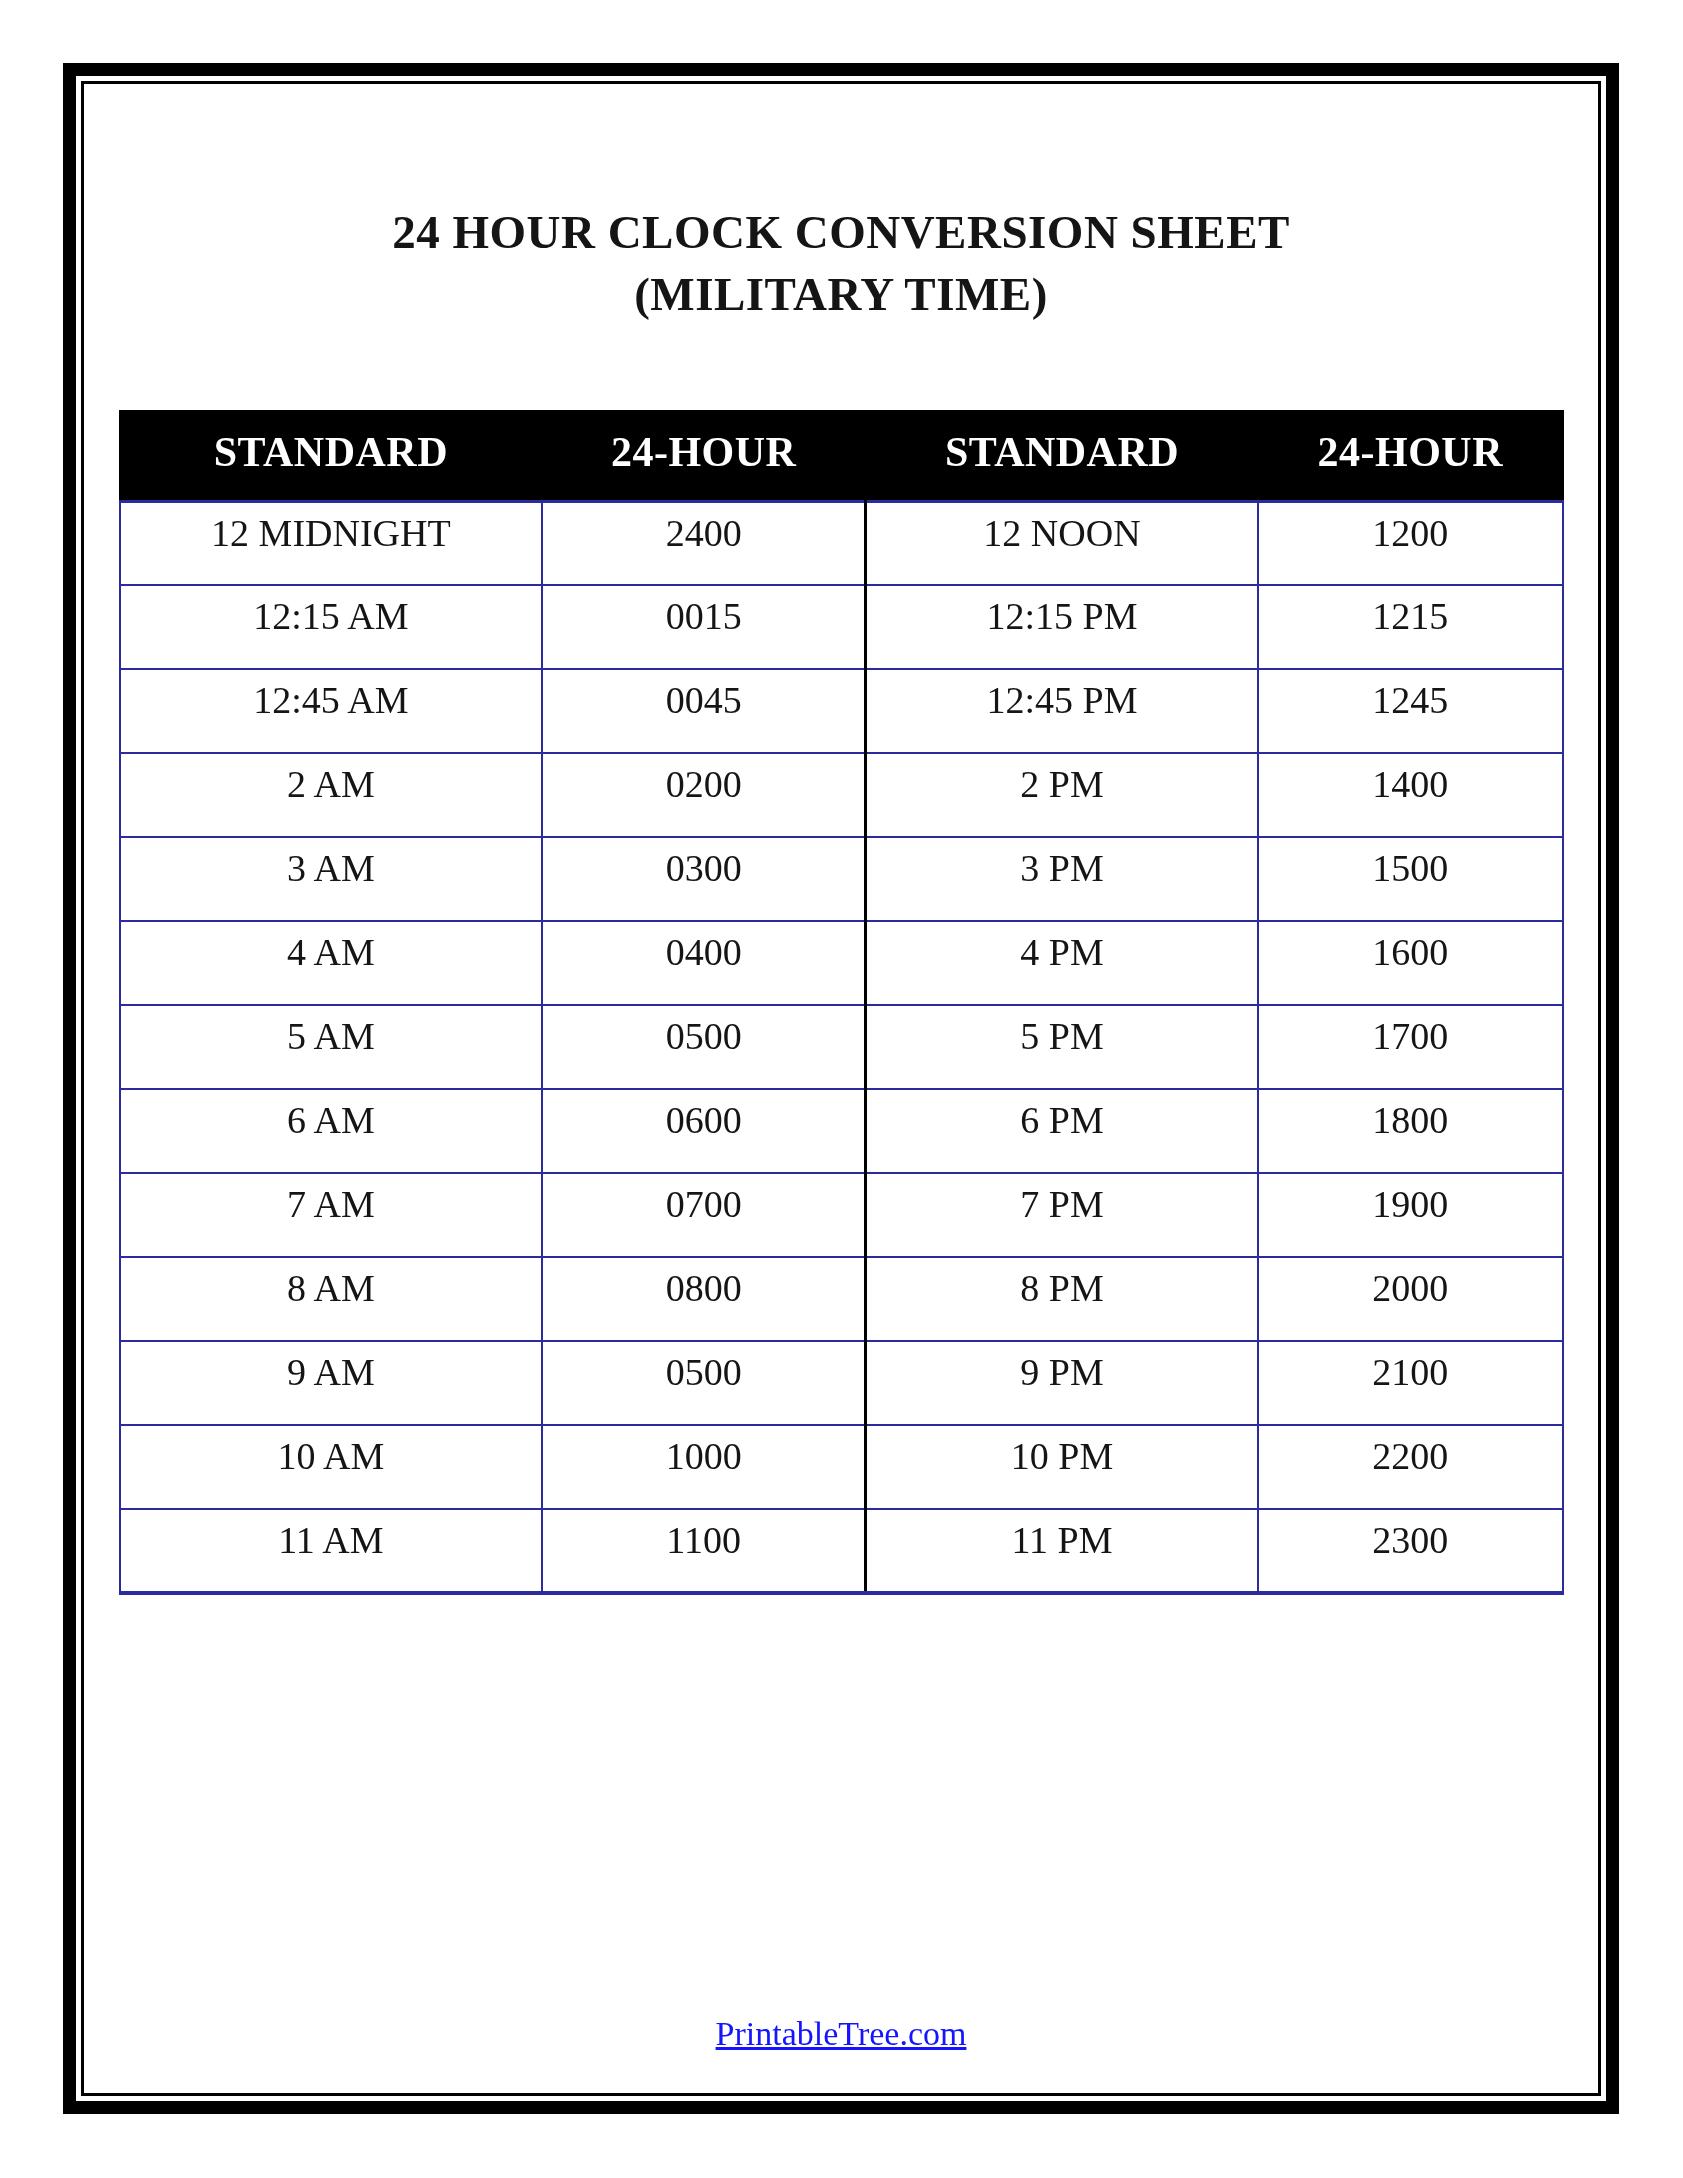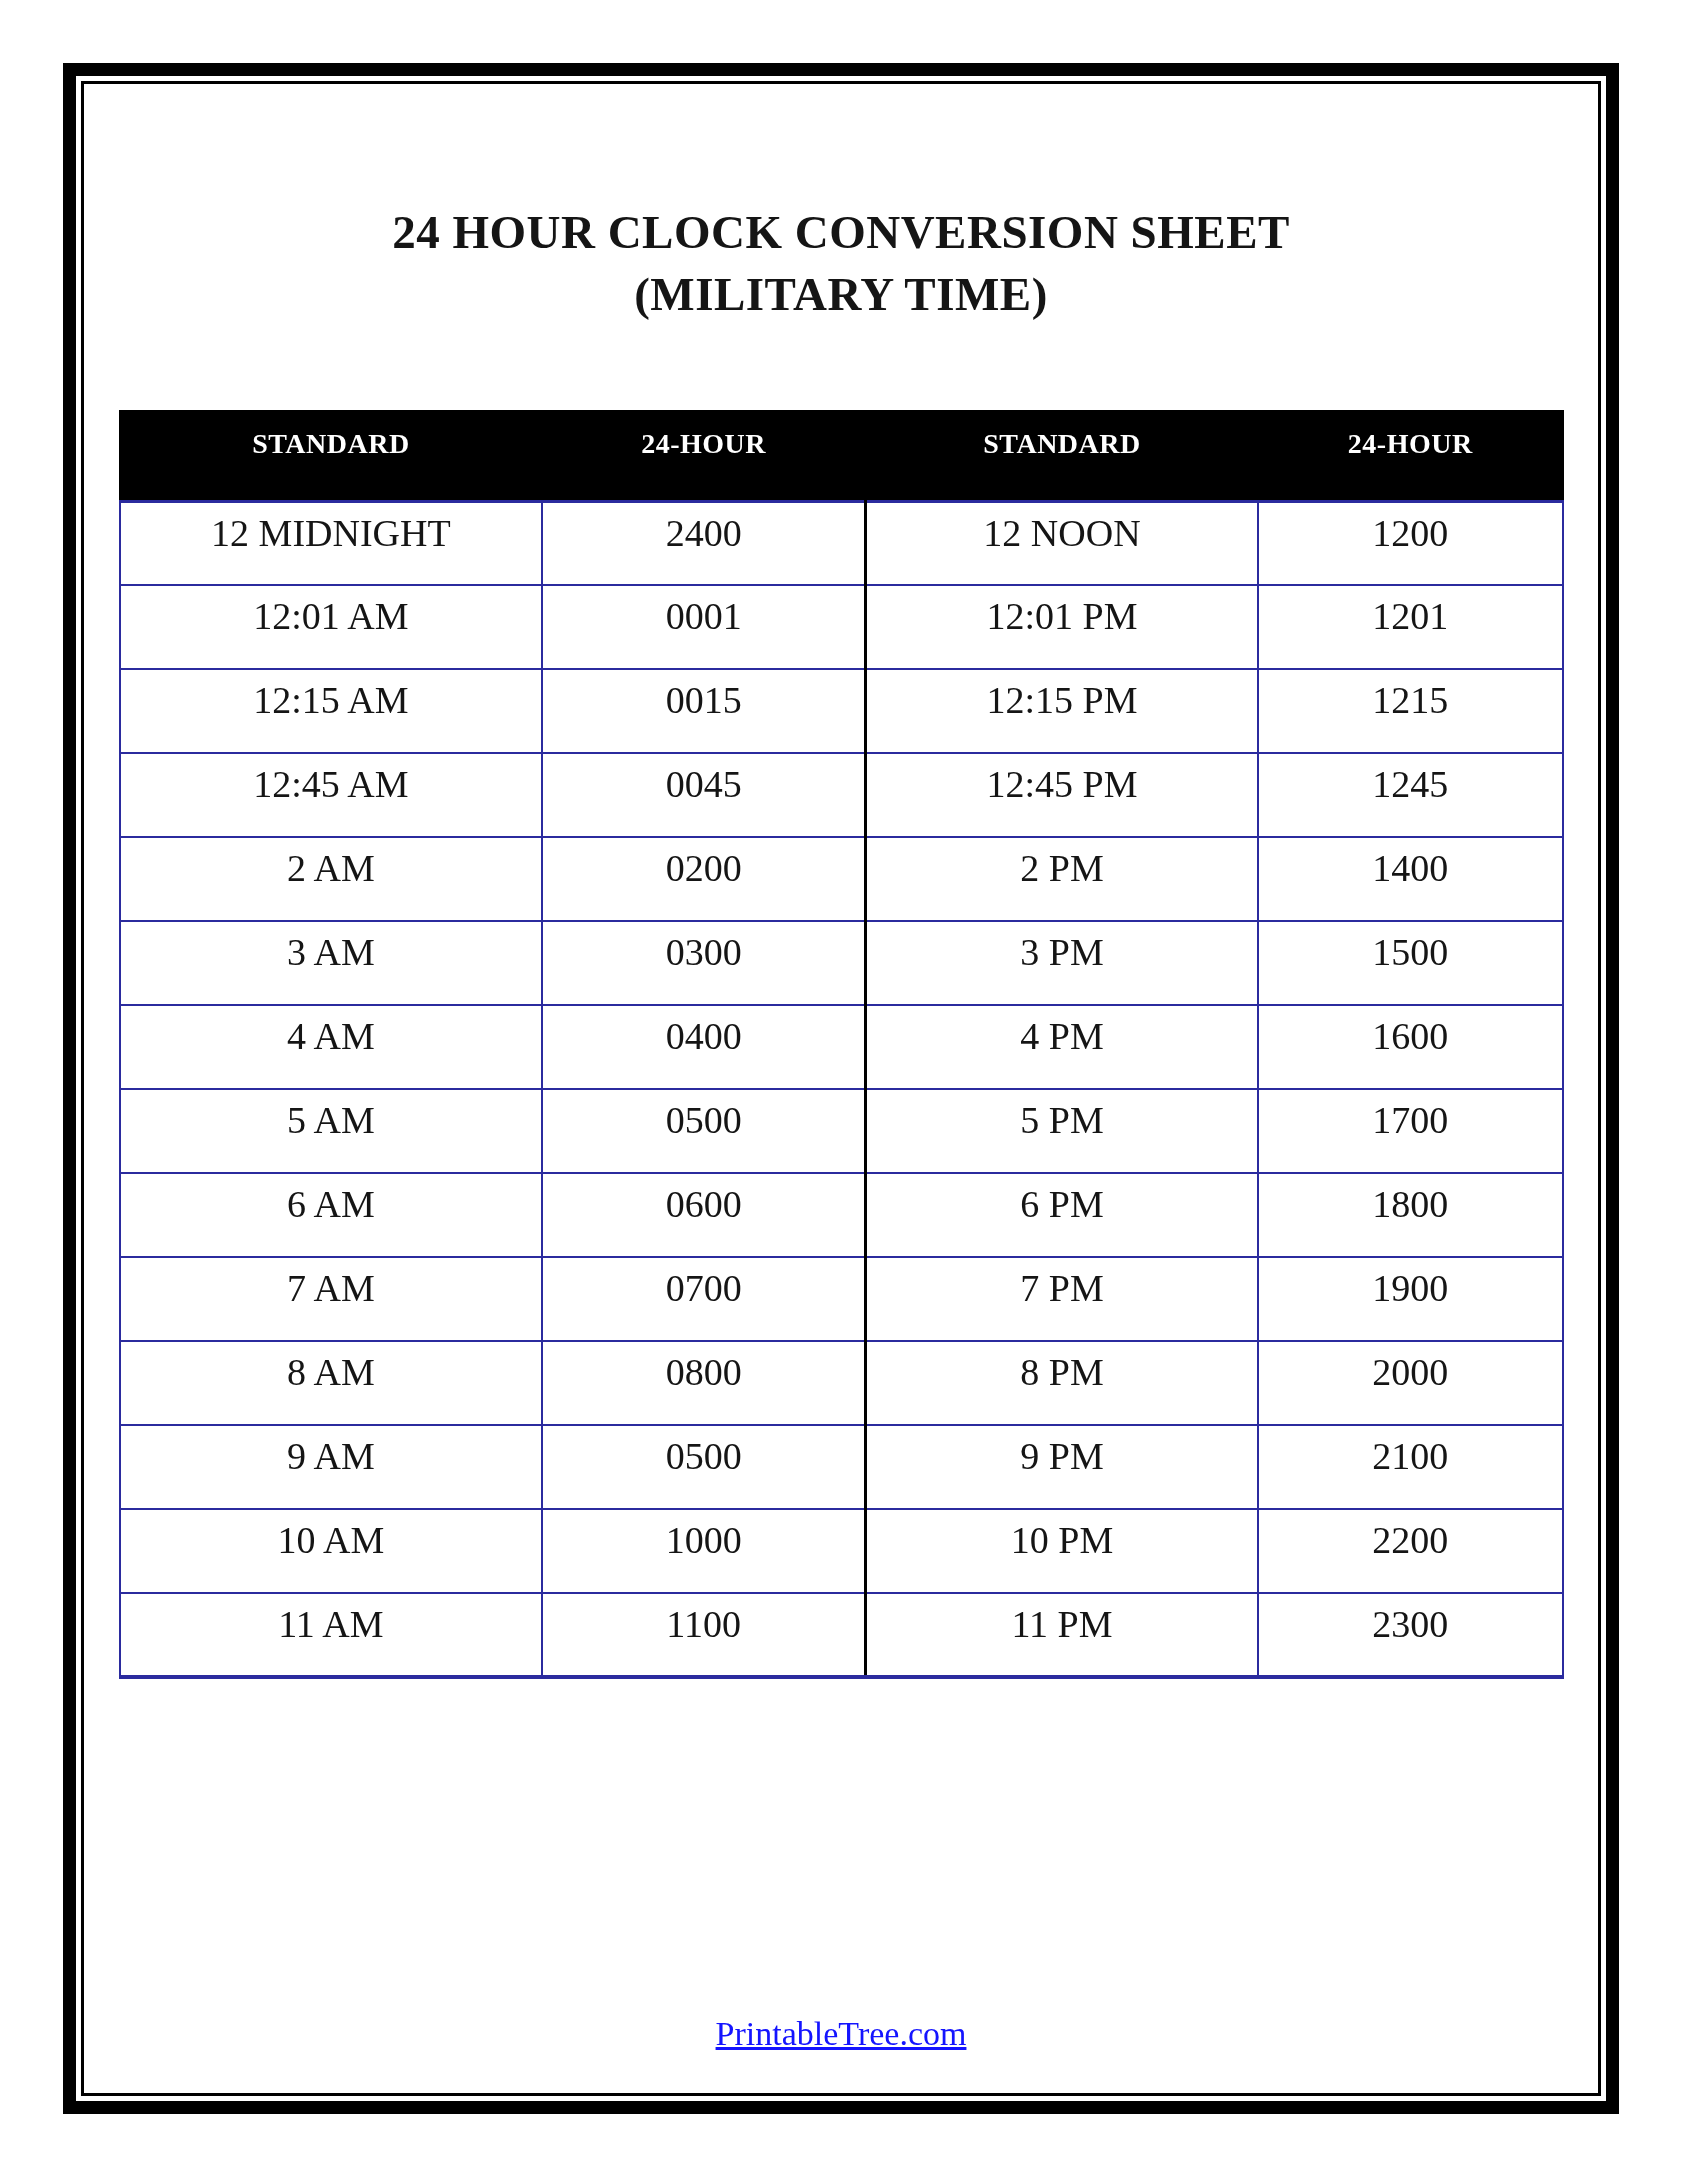--- a/index.html
+++ b/index.html
@@ -45,21 +45,21 @@
     border:2px solid var(--border-blue);
     border-bottom:4px solid var(--border-blue);
   }
   col.c0{width:29.3%}
   col.c1{width:22.4%}
   col.c2{width:27.2%}
   col.c3{width:21.1%}
   th{
     background:var(--header-bg);
     color:var(--header-text);
-    font-size:28px;
+    font-size:42px;
     font-weight:bold;
     height:90px;
     vertical-align:top;
     padding-top:16px;
     border:2px solid #000;
     letter-spacing:0.5px;
   }
   td{
     border:2px solid var(--border-blue);
     font-size:38px;
@@ -115,26 +115,20 @@
         </tr>
       </thead>
       <tbody>
           <tr>
             <td class="c0">12 MIDNIGHT</td>
             <td class="c1">2400</td>
             <td class="c2">12 NOON</td>
             <td class="c3">1200</td>
           </tr>
           <tr>
-            <td class="c0">12:01 AM</td>
-            <td class="c1">0001</td>
-            <td class="c2">12:01 PM</td>
-            <td class="c3">1201</td>
-          </tr>
-          <tr>
             <td class="c0">12:15 AM</td>
             <td class="c1">0015</td>
             <td class="c2">12:15 PM</td>
             <td class="c3">1215</td>
           </tr>
           <tr>
             <td class="c0">12:45 AM</td>
             <td class="c1">0045</td>
             <td class="c2">12:45 PM</td>
             <td class="c3">1245</td>

